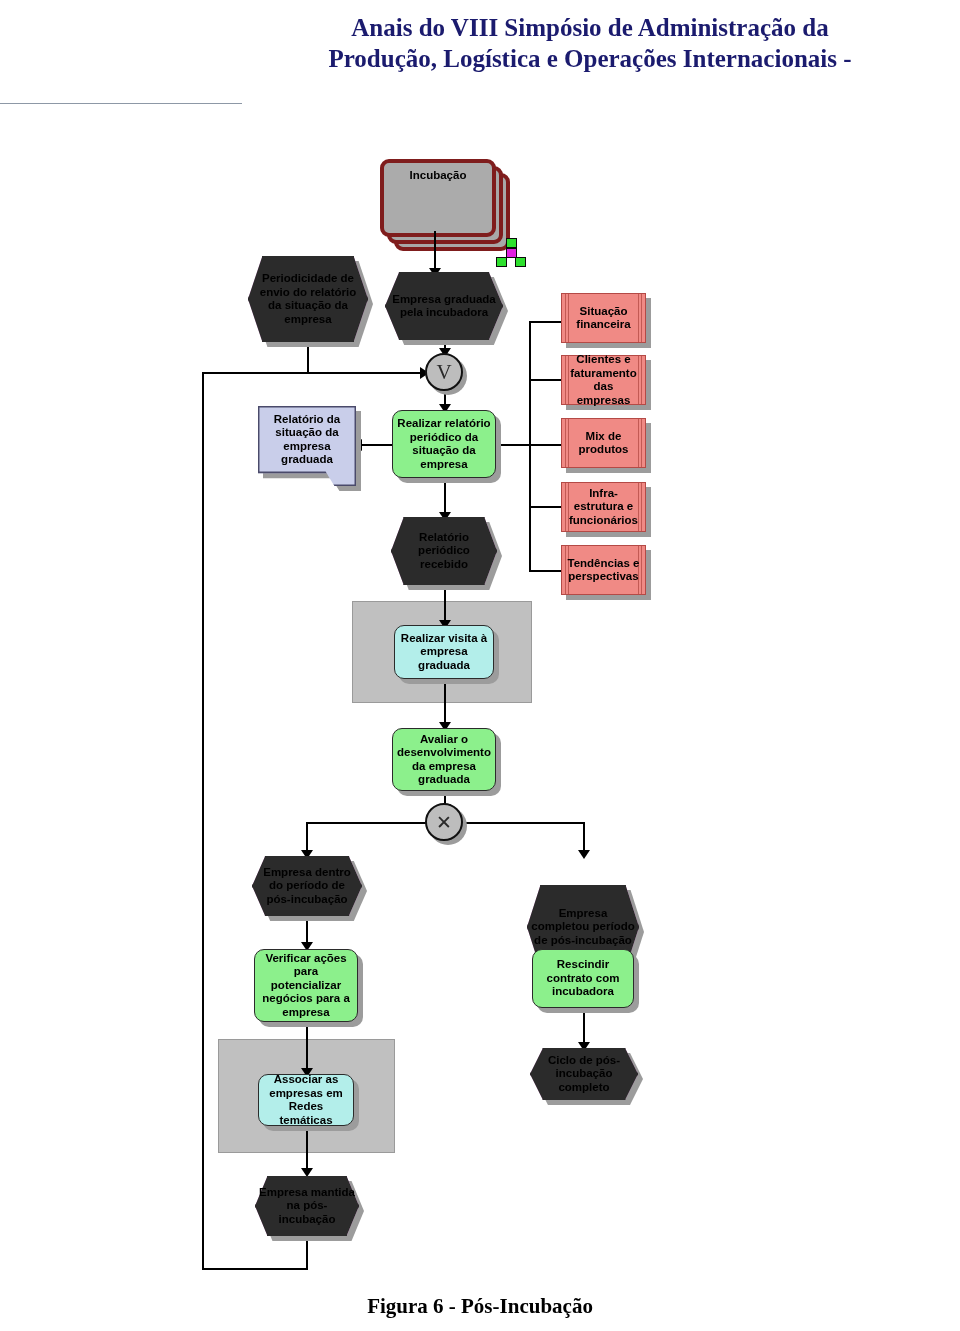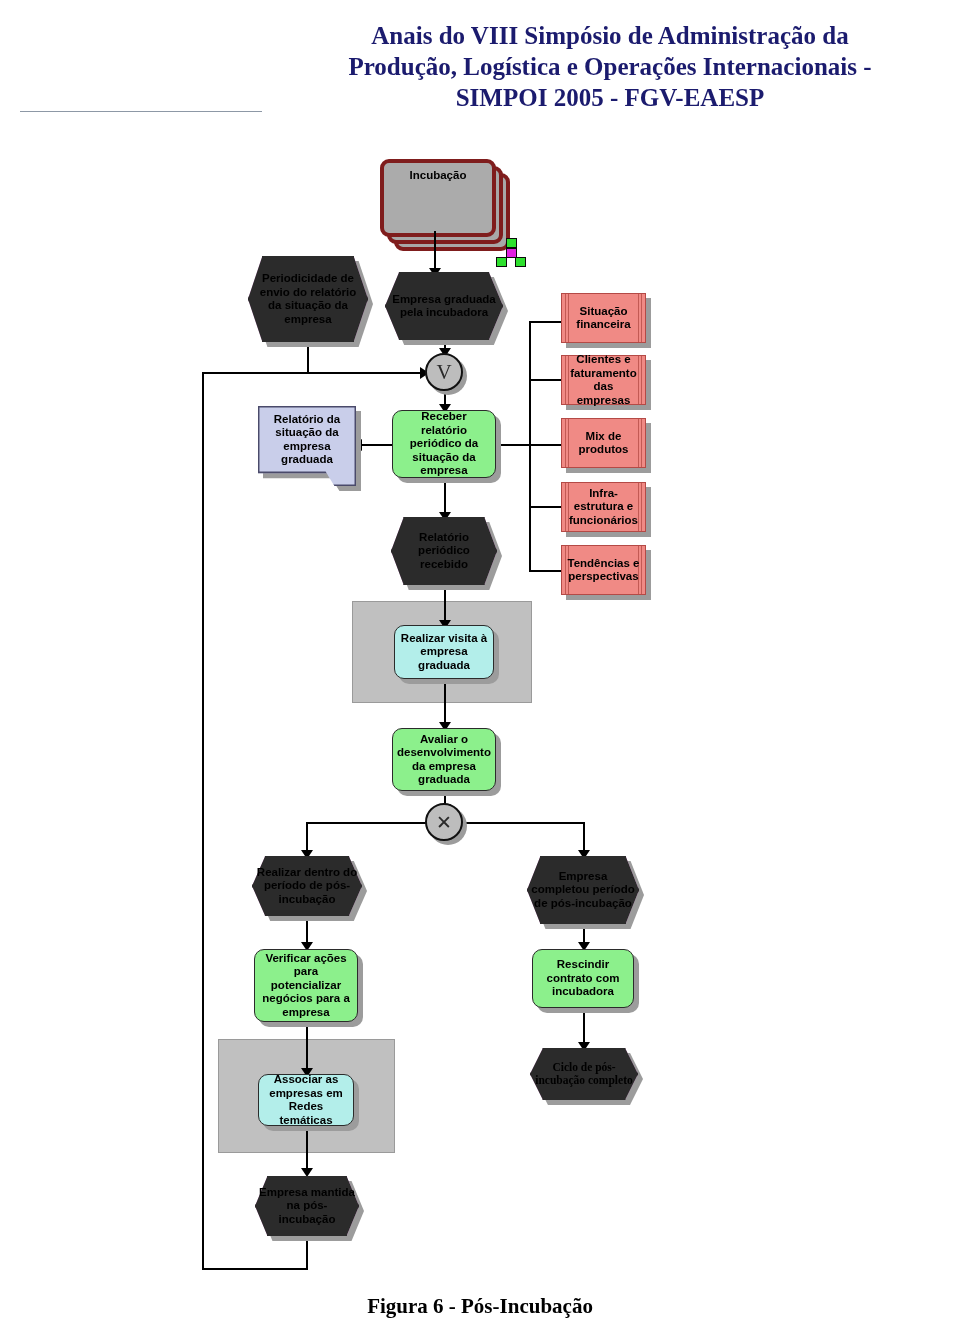--- a/index.html
+++ b/index.html
@@ -7,21 +7,21 @@
   body{
     width:960px;height:1331px;
     background:#ffffff;
     font-family:"Liberation Sans",sans-serif;
     position:relative;
     overflow:hidden;
   }
 
   
   #header-block{
-    position:absolute;left:0;top:16px;width:778px;height:110px;margin-left:20px;
+    position:absolute;left:0;top:8px;width:778px;height:110px;
   }
   #header-title{
     position:absolute;left:240px;top:4px;width:700px;
     text-align:center;
     font-family:"Liberation Serif",serif;
     font-weight:bold;
     font-size:25px;
     line-height:31px;
     color:#1b1b6e;
     letter-spacing:0px;
@@ -184,21 +184,20 @@
     font-weight:bold;font-size:21px;color:#000;
   }
 </style>
 </head>
 <body>
 
 <div id="header-block">
   <div id="header-title">
     <div>Anais do VIII Simpósio de Administração da</div>
     <div>Produção, Logística e Operações Internacionais -</div>
-    <div>SIMPOI 2005 - FGV-EAESP</div>
   </div>
   <div id="header-rule"></div>
 </div>
 
 <div id="diagram">
 
   <div class="group-box" style="left:352px;top:601px;width:178px;height:100px;"></div>
   <div class="group-box" style="left:218px;top:1039px;width:175px;height:112px;"></div>
 
   <div class="stack" style="left:380px;top:159px;width:110px;height:72px;">
@@ -358,21 +357,21 @@
   <div class="doc" style="left:258px;top:406px;width:98px;height:80px;">
     <div class="doc-shadow"></div>
     <div class="doc-body"></div>
     <div class="doc-outline"></div>
     <div class="node-label" style="height:84%;">Relatório da situação da empresa graduada</div>
   </div>
 
   <div class="task green" style="left:392px;top:410px;width:104px;height:68px;">
     <div class="task-shadow"></div>
     <div class="task-body">
-      <div class="node-label">Receber relatório periódico da situação da empresa</div>
+      <div class="node-label">Realizar relatório periódico da situação da empresa</div>
     </div>
   </div>
 
   <div class="hex" style="left:391px;top:517px;width:106px;height:68px;">
     <div class="hex-shadow"></div>
     <div class="hex-body"></div>
     <div class="hex-border"></div>
     <div class="node-label">Relatório periódico recebido</div>
   </div>
 
@@ -393,24 +392,24 @@
   <div class="gateway" style="left:425px;top:803px;">
     <div class="gw-shadow"></div>
     <div class="gw-body"></div>
     <div class="gw-glyph" style="font-size:19px;">✕</div>
   </div>
 
   <div class="hex" style="left:252px;top:856px;width:110px;height:60px;">
     <div class="hex-shadow"></div>
     <div class="hex-body"></div>
     <div class="hex-border"></div>
-    <div class="node-label">Realizar dentro do período de pós-incubação</div>
-  </div>
-
-  <div class="hex" style="left:527px;top:856px;width:112px;height:68px;">
+    <div class="node-label">Empresa dentro do período de pós-incubação</div>
+  </div>
+
+  <div class="hex" style="left:527px;top:885px;width:112px;height:84px;">
     <div class="hex-shadow"></div>
     <div class="hex-body"></div>
     <div class="hex-border"></div>
     <div class="node-label">Empresa completou período de pós-incubação</div>
   </div>
 
   <div class="task green" style="left:254px;top:949px;width:104px;height:73px;">
     <div class="task-shadow"></div>
     <div class="task-body">
       <div class="node-label">Verificar ações para potencializar negócios para a empresa</div>
@@ -424,21 +423,21 @@
     </div>
   </div>
 
   <div class="task cyan" style="left:258px;top:1074px;width:96px;height:52px;text-decoration:underline;">
     <div class="task-shadow"></div>
     <div class="task-body">
       <div class="node-label">Associar as empresas em Redes temáticas</div>
     </div>
   </div>
 
-  <div class="hex" style="left:530px;top:1048px;width:108px;height:52px;font-family:Liberation Serif, serif;">
+  <div class="hex" style="left:530px;top:1048px;width:108px;height:52px;">
     <div class="hex-shadow"></div>
     <div class="hex-body"></div>
     <div class="hex-border"></div>
     <div class="node-label">Ciclo de pós-incubação completo</div>
   </div>
 
   <div class="hex" style="left:255px;top:1176px;width:104px;height:60px;">
     <div class="hex-shadow"></div>
     <div class="hex-body"></div>
     <div class="hex-border"></div>

